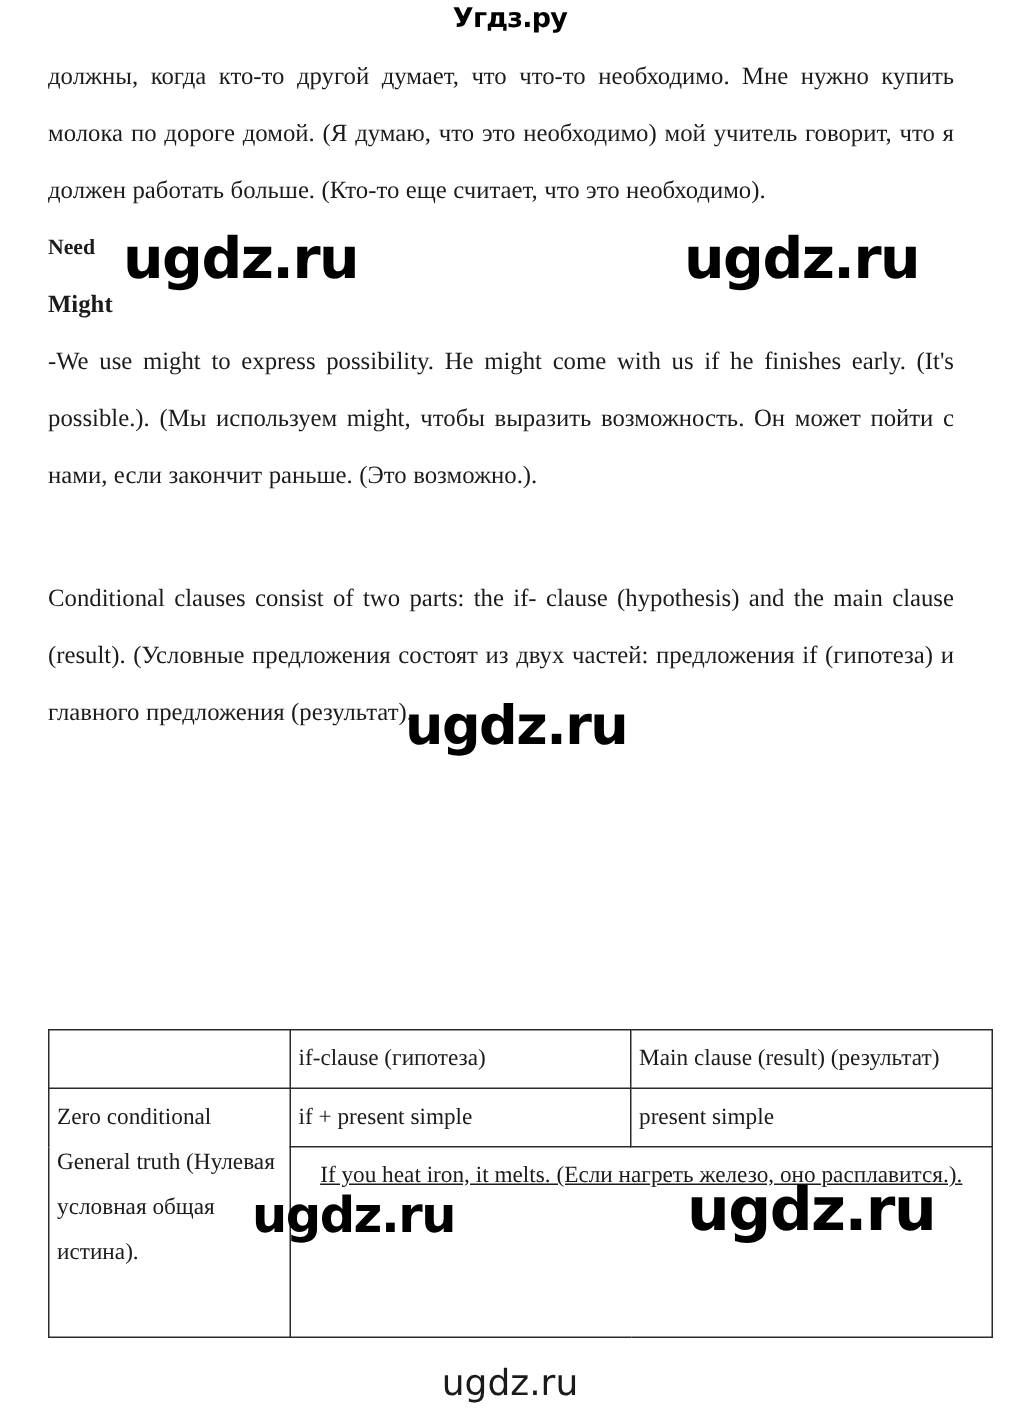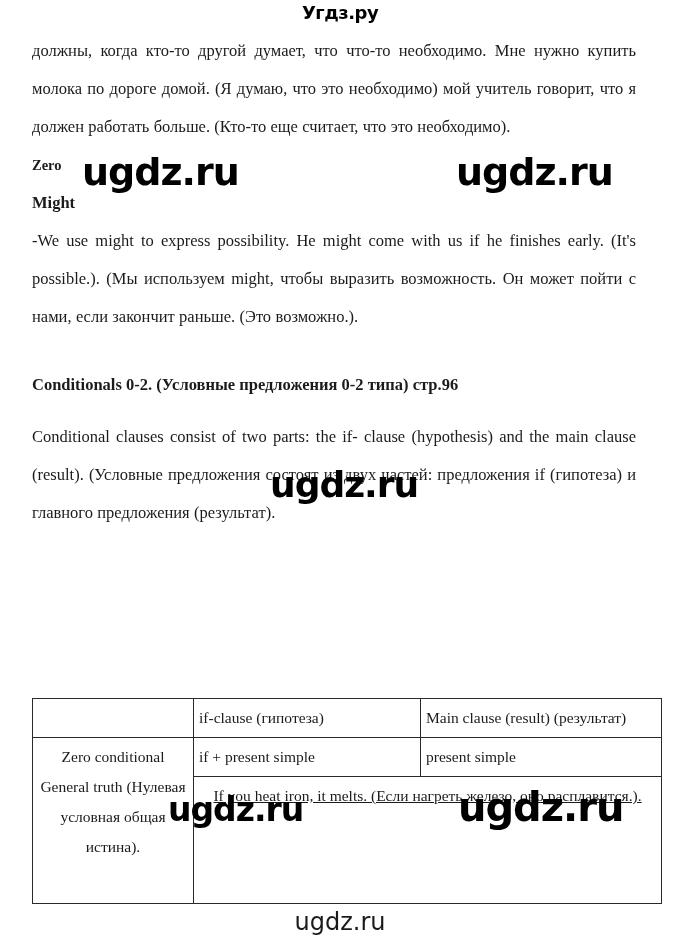--- a/index.html
+++ b/index.html
@@ -65,21 +65,20 @@
 
   .spacer-sm { height: 14px; }
   .spacer-md { height: 30px; }
 
   
   .tbl-wrap {
     position: absolute;
     left: 32px;
     top: 686px;
     width: 598px;
-    margin-top: 12px;
   }
   table.cond {
     border-collapse: collapse;
     width: 598px;
     table-layout: fixed;
     font-size: 15.5px;
   }
   table.cond td {
     border: 1px solid #2a2a2a;
     padding: 4px 5px 4px 5px;
@@ -88,21 +87,20 @@
   }
   td.corner {
     border: none;
     width: 150px;
   }
   td.hdr { height: 30px; }
   td.rowlabel {
     width: 150px;
     line-height: 31px;
     padding-top: 3px;
-    text-align: center;
   }
   td.colb { width: 216px; }
   td.colc { width: 230px; }
   td.merged {
     text-align: center;
     line-height: 33px;
     padding-top: 3px;
     height: 118px;
     text-decoration: underline;
   }
@@ -140,30 +138,29 @@
 <body>
 
 <div class="page">
 
   <div class="site-logo">Угдз.ру</div>
 
   <div class="content">
 
     <p class="para">должны, когда кто-то другой думает, что что-то необходимо. Мне нужно купить молока по дороге домой. (Я думаю, что это необходимо) мой учитель говорит, что я должен работать больше. (Кто-то еще считает, что это необходимо).</p>
 
-    <div class="bold-head small">Zero</div>
+    <div class="bold-head small">Need</div>
 
 
     <div class="bold-head">Might</div>
 
     <p class="para">-We use might to express possibility. He might come with us if he finishes early. (It's possible.). (Мы используем might, чтобы выразить возможность. Он может пойти с нами, если закончит раньше. (Это возможно.).</p>
 
     <div class="spacer-md"></div>
 
-    <div class="bold-head">Conditionals 0-2. (Условные предложения 0-2 типа) стр.96</div>
 
     <div class="spacer-sm"></div>
 
     <p class="para">Conditional clauses consist of two parts: the if- clause (hypothesis) and the main clause (result). (Условные предложения состоят из двух частей: предложения if (гипотеза) и главного предложения (результат).</p>
 
   </div>
 
   <div class="tbl-wrap">
     <table class="cond">
       <tbody>

